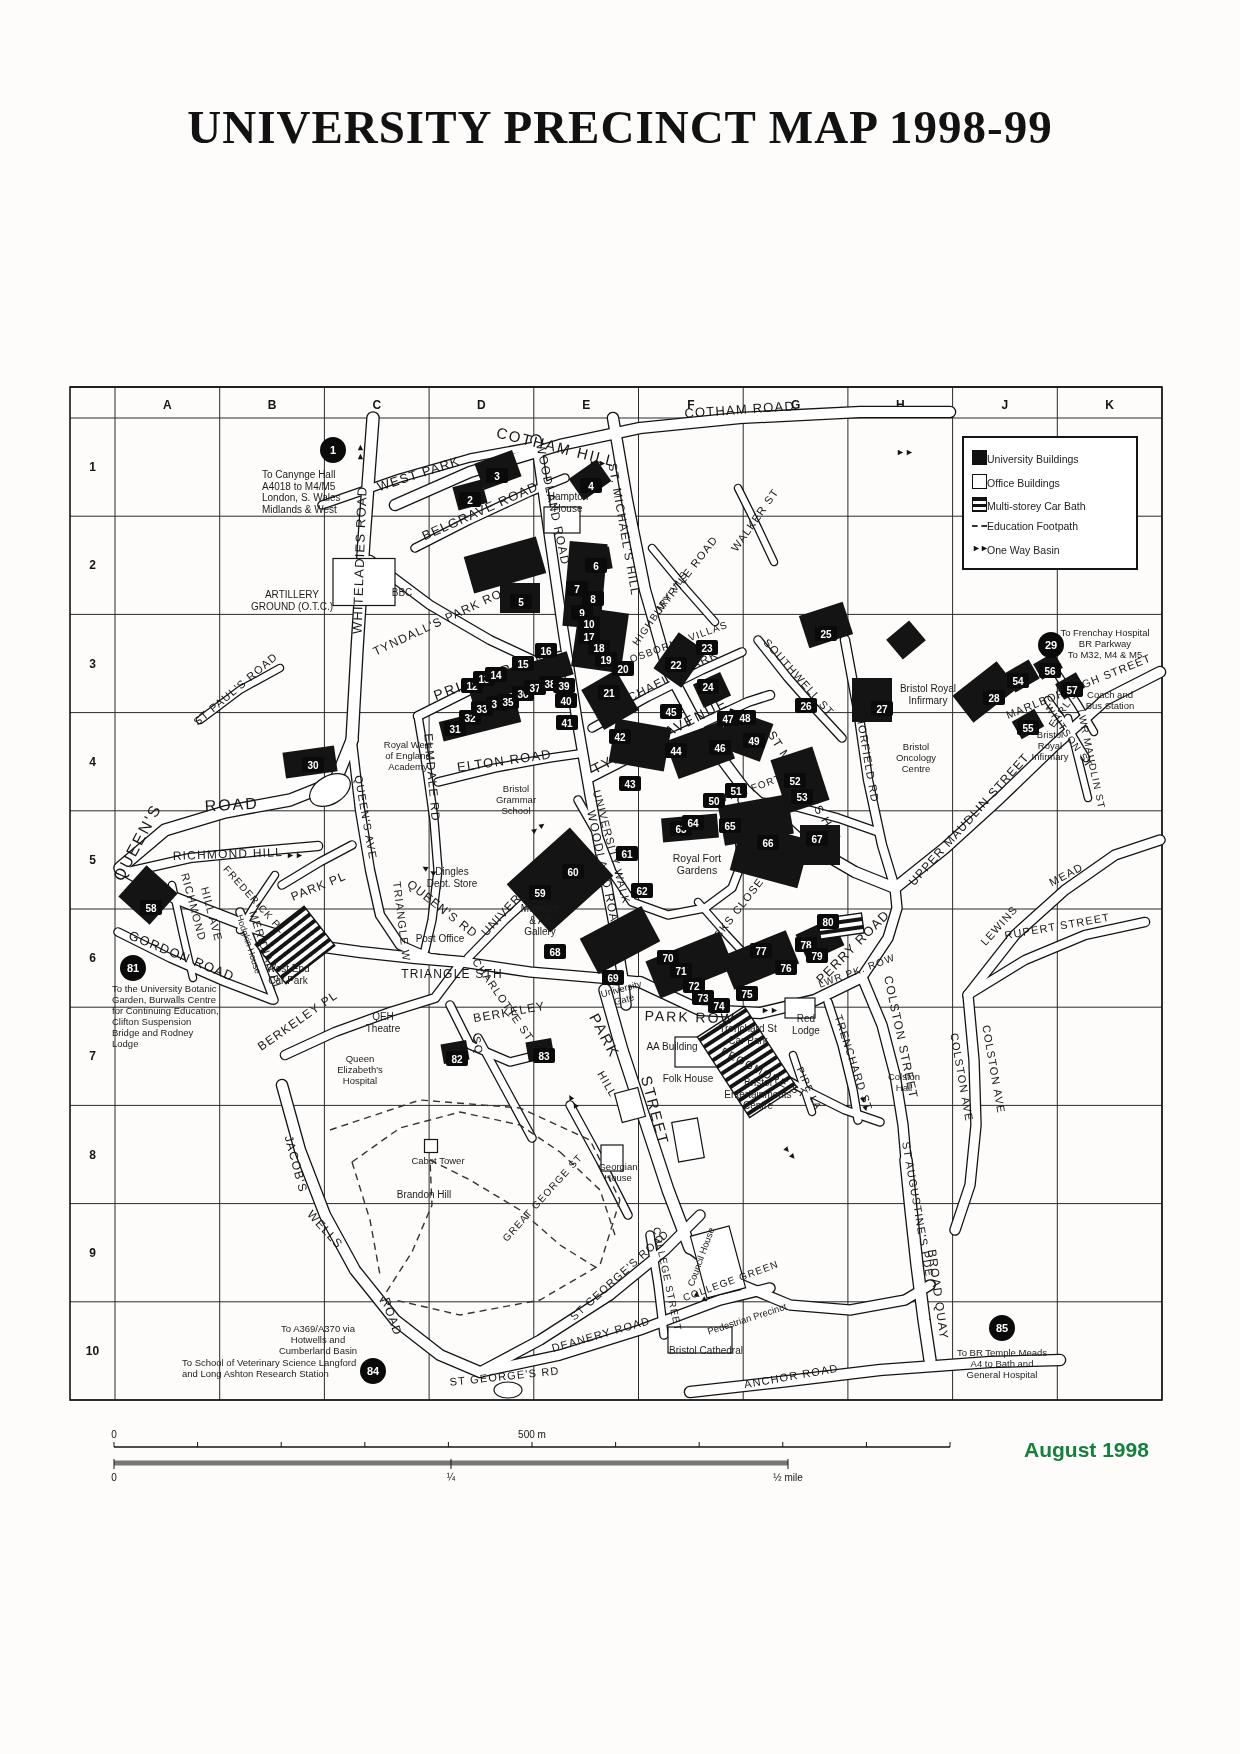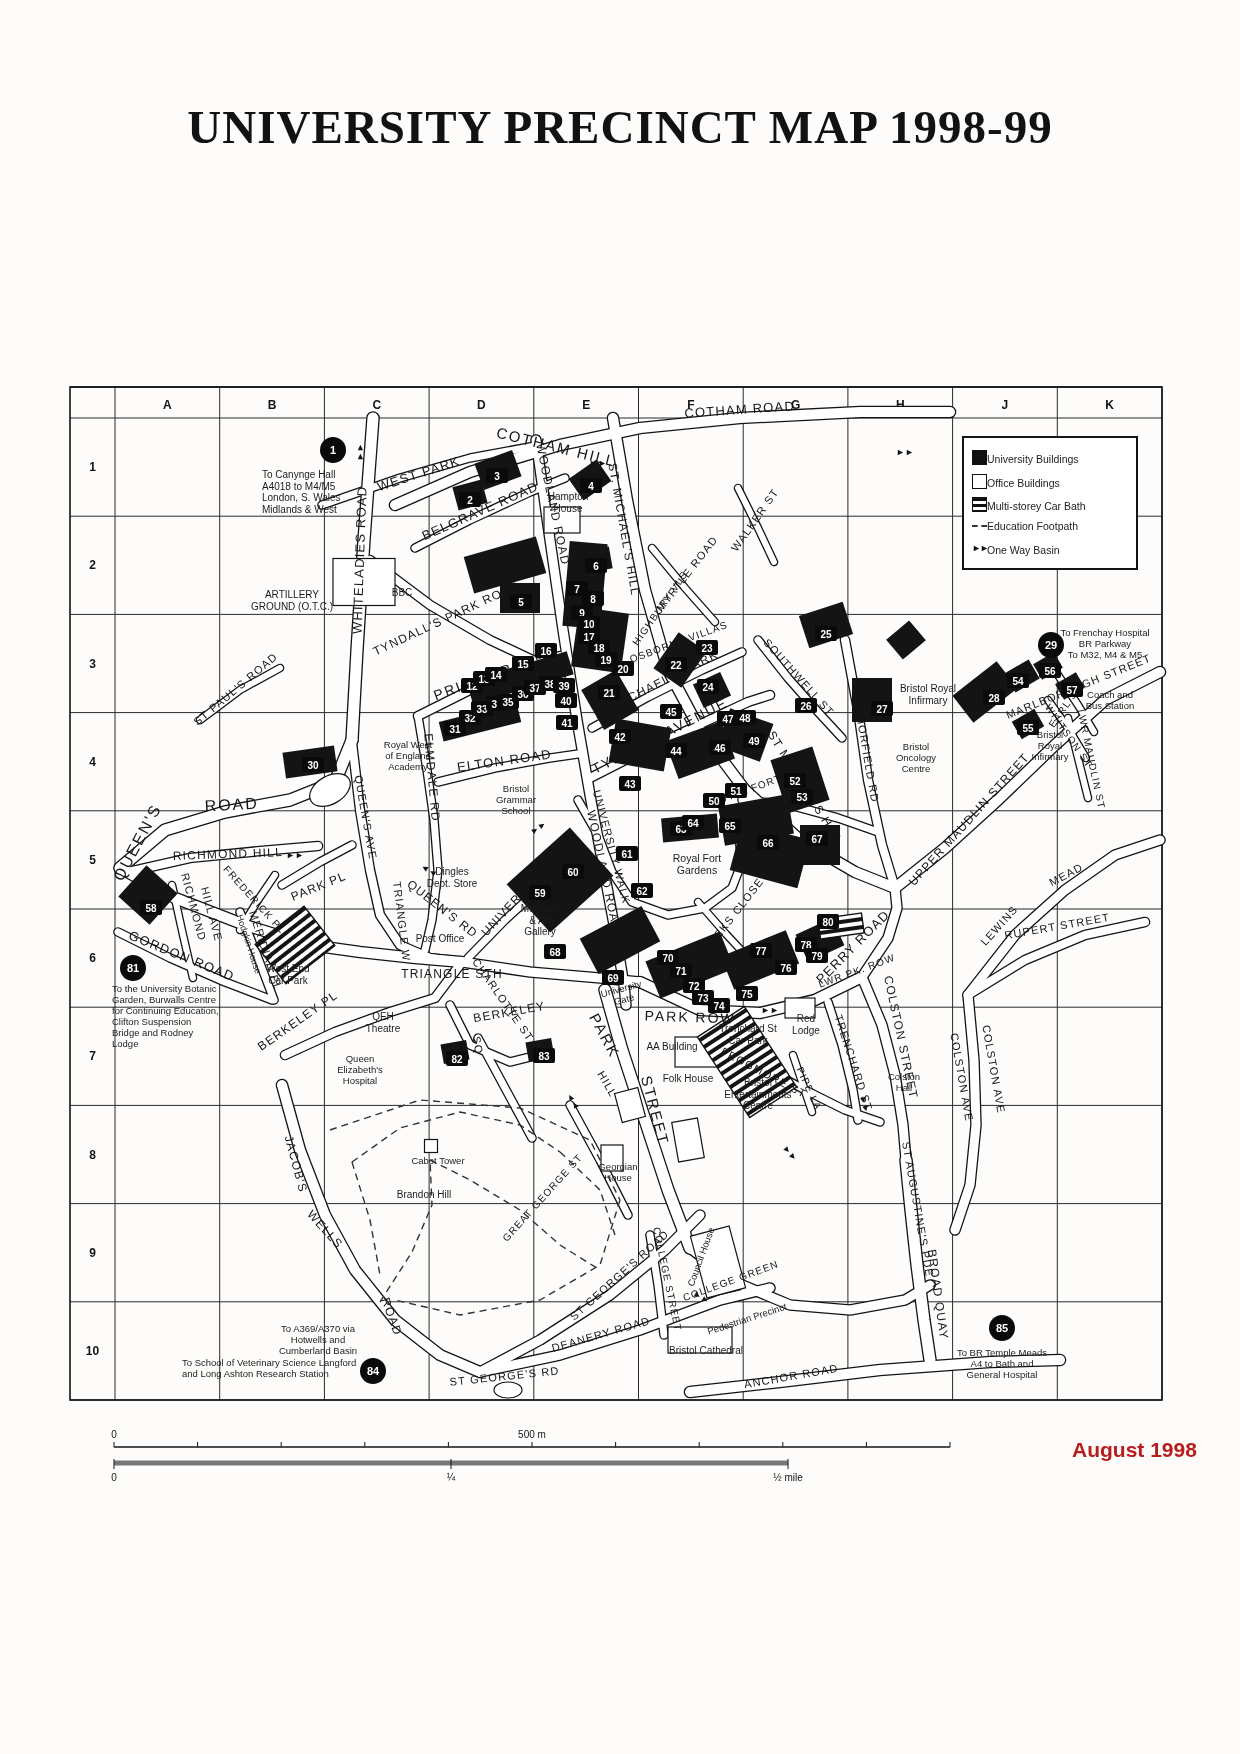--- a/index.html
+++ b/index.html
@@ -12,21 +12,21 @@
           border:2px solid #141414;background:#ffffff;box-sizing:border-box;
           display:flex;flex-direction:column;justify-content:space-evenly;padding:4px 8px;}
   .legend-item{display:flex;align-items:flex-end;}
   .legend-label{font-size:10.5px;color:#222;}
   .sw{width:15px;height:15px;flex:0 0 15px;box-sizing:border-box;}
   .sw-black{background:#111;}
   .sw-white{background:#fff;border:1.5px solid #111;}
   .sw-striped{border:1.5px solid #111;background:repeating-linear-gradient(#111 0 3px,#fff 3px 6px);}
   .sw-dashed{height:0;border-top:2px dashed #333;align-self:center;}
   .sw-arrows{font-size:9px;color:#111;line-height:15px;letter-spacing:-1px;}
-  .date{position:absolute;left:1024px;top:1438px;font-size:21px;font-weight:700;color:#b91c1c;margin-left:48px;}
+  .date{position:absolute;left:1024px;top:1438px;font-size:21px;font-weight:700;color:#15803d;}
   svg text{font-family:"Liberation Sans",sans-serif;}
   .mapsvg{position:absolute;left:0;top:0;}
 </style>
 </head>
 <body>
 
 <div class="page">
   <div class="title">UNIVERSITY PRECINCT MAP 1998-99</div>
 
   <svg class="mapsvg" id="map" width="1240" height="1754" viewBox="0 0 1240 1754">

